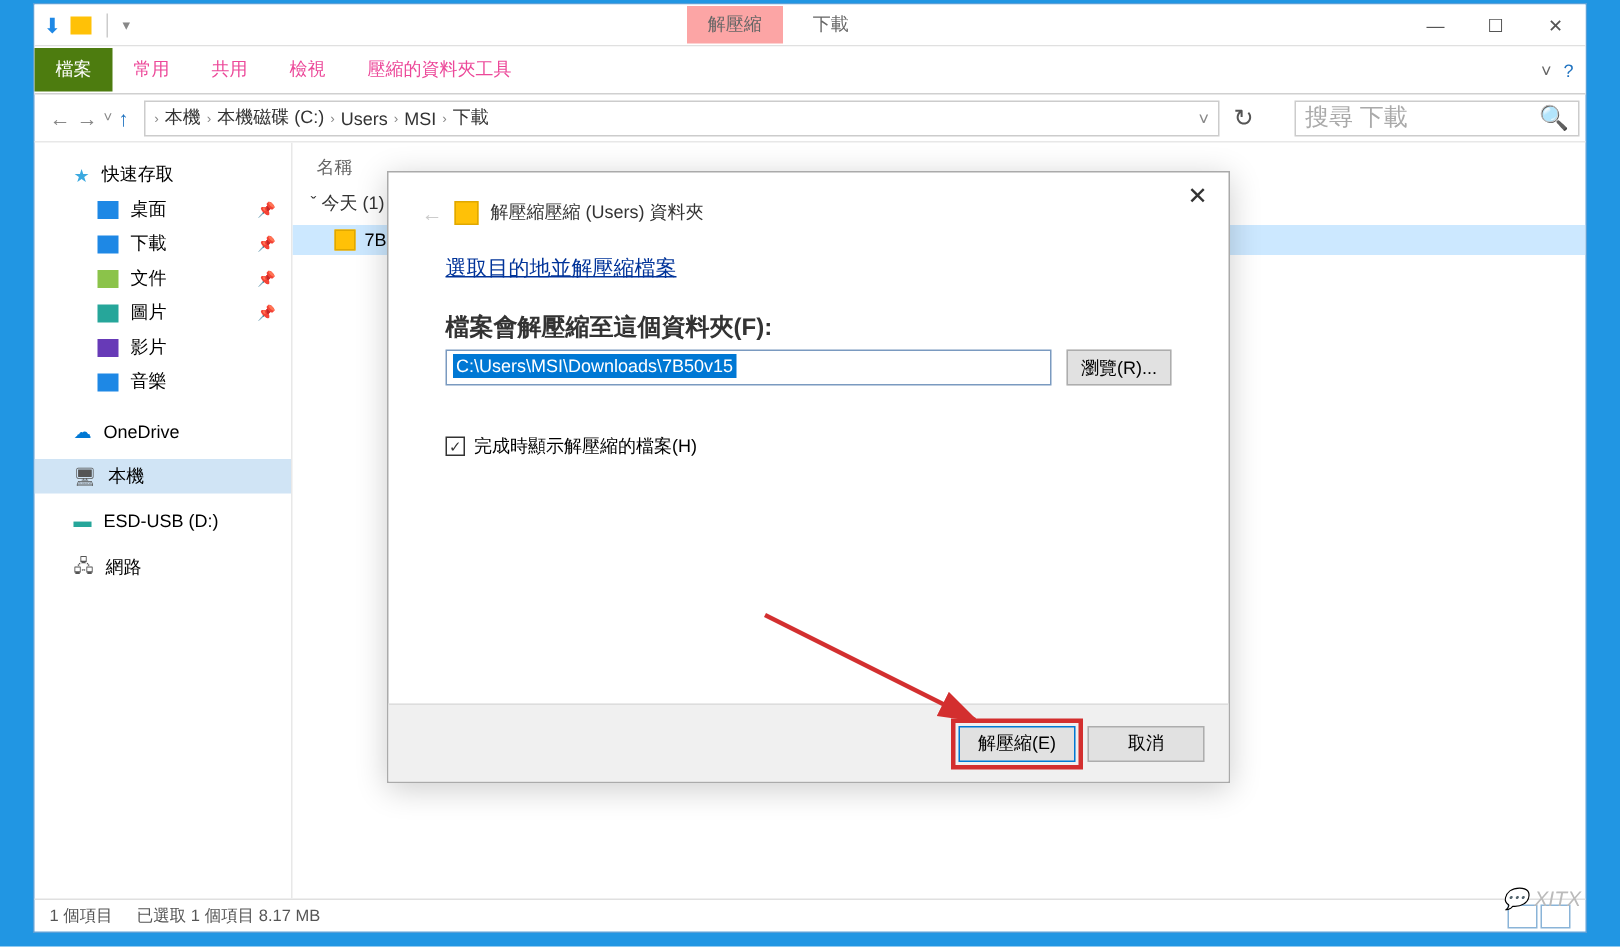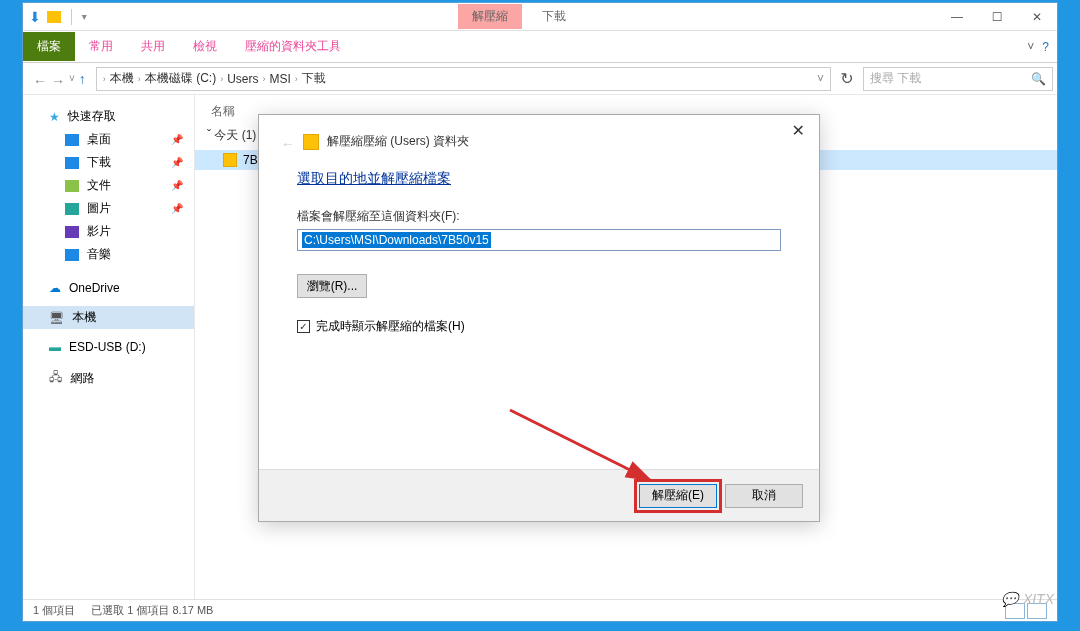--- a/index.html
+++ b/index.html
@@ -19,21 +19,21 @@
 .ribbon-tab { padding: 6px 14px; font-size: 12px; color: #ec4899; }
 .ribbon-tab.active { background: #4d7c0f; color: #fff; }
 .ribbon-expand { position: absolute; right: 8px; display: flex; gap: 8px; color: #666; font-size: 12px; }
 .addressbar { height: 32px; display: flex; align-items: center; padding: 2px 4px; border-bottom: 1px solid #e8e8e8; gap: 4px; }
 .nav-btns { display: flex; align-items: center; gap: 4px; padding: 0 6px; color: #888; }
 .nav-btn { font-size: 14px; }
 .nav-btn.blue { color: #1e72c0; }
 .breadcrumb { flex: 1; height: 24px; border: 1px solid #ccc; display: flex; align-items: center; padding: 0 6px; font-size: 12px; color: #333; gap: 4px; }
 .bc-sep { color: #888; font-size: 9px; }
 .refresh { width: 24px; text-align: center; color: #555; }
-.searchbox { width: 190px; height: 24px; border: 1px solid #ccc; display: flex; align-items: center; padding: 0 6px; font-size: 12px; color: #aaa; justify-content: space-between; }
+.searchbox { width: 190px; height: 24px; border: 1px solid #ccc; display: flex; align-items: center; padding: 0 6px; font-size: 16px; color: #aaa; justify-content: space-between; margin-left: 18px; }
 .body { flex: 1; display: flex; overflow: hidden; }
 .sidebar { width: 172px; border-right: 1px solid #e8e8e8; padding: 10px 0; font-size: 12px; overflow: hidden; }
 .sb-item { display: flex; align-items: center; padding: 3px 10px 3px 26px; gap: 8px; }
 .sb-item.sub { padding-left: 42px; }
 .sb-item.selected { background: #d0e4f5; }
 .sb-star { color: #3ba9e0; }
 .sb-pin { margin-left: auto; color: #aaa; font-size: 10px; }
 .sb-icon { width: 14px; height: 12px; display: inline-block; }
 .ic-desktop { background: #1e88e5; }
 .ic-download { background: #1e88e5; }
@@ -55,22 +55,22 @@
 .sb-view { width: 20px; height: 16px; border: 1px solid #8ab4d8; }
 
 
 .dialog { position: absolute; left: 258px; top: 114px; width: 562px; height: 408px; background: #fff; border: 1px solid #aaa; box-shadow: 0 4px 20px rgba(0,0,0,0.2); display: flex; flex-direction: column; }
 .dlg-close { position: absolute; right: 6px; top: 4px; font-size: 16px; color: #333; padding: 2px 8px; }
 .dlg-header { display: flex; align-items: center; gap: 8px; padding: 18px 22px 10px; font-size: 12px; color: #333; }
 .dlg-back { color: #ccc; font-size: 14px; }
 .dlg-hicon { width: 16px; height: 16px; background: #ffc107; border: 1px solid #e0a800; }
 .dlg-body { padding: 10px 38px; flex: 1; }
 .dlg-title { color: #003399; font-size: 14px; margin-bottom: 20px; text-decoration: underline; }
-.dlg-label { font-size: 12px; color: #333; margin-bottom: 4px; }
-.dlg-inputrow { display: flex; gap: 23px; margin-bottom: 20px; flex-direction: column; }
+.dlg-label { font-size: 16px; color: #333; margin-bottom: 4px; font-weight: bold; }
+.dlg-inputrow { display: flex; gap: 10px; margin-bottom: 32px; }
 .dlg-input { flex: 1; height: 24px; border: 1px solid #7a9ac0; background: #fff; padding: 2px 4px; font-size: 12px; }
 .dlg-input-text { background: #0078d4; color: #fff; padding: 1px 2px; display: inline-block; }
 .dlg-browse { width: 70px; height: 24px; border: 1px solid #adadad; background: #e1e1e1; font-size: 12px; }
 .dlg-check { display: flex; align-items: center; gap: 6px; font-size: 12px; }
 .dlg-checkbox { width: 13px; height: 13px; border: 1px solid #333; display: flex; align-items: center; justify-content: center; font-size: 10px; color: #333; }
 .dlg-footer { height: 52px; background: #f0f0f0; border-top: 1px solid #ddd; display: flex; align-items: center; justify-content: flex-end; padding: 0 16px; gap: 8px; }
 .dlg-btn { width: 78px; height: 24px; border: 1px solid #adadad; background: #e1e1e1; font-size: 12px; display: flex; align-items: center; justify-content: center; }
 .dlg-btn.primary { border: 1px solid #0078d4; outline: 3px solid #d32f2f; outline-offset: 2px; }
 
 .arrow-svg { position: absolute; left: 500px; top: 400px; pointer-events: none; }

